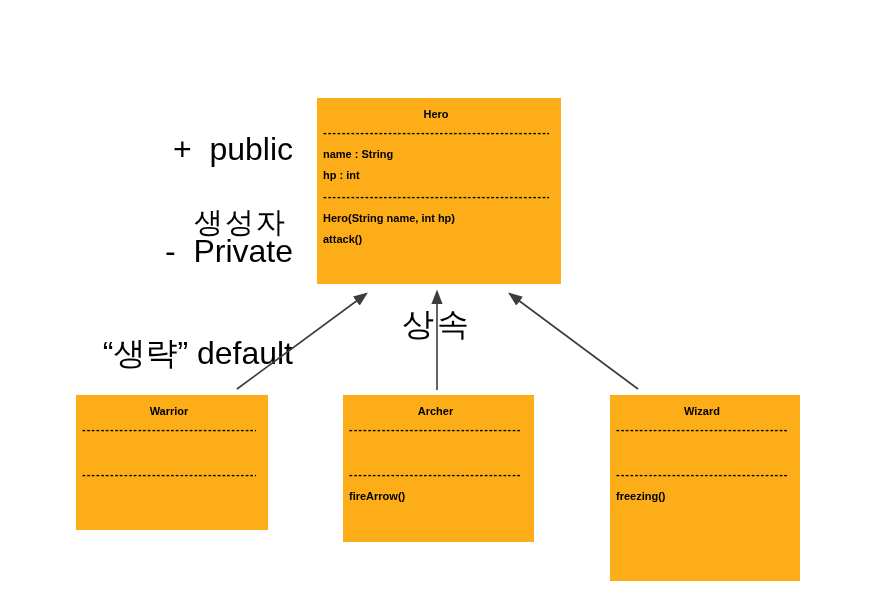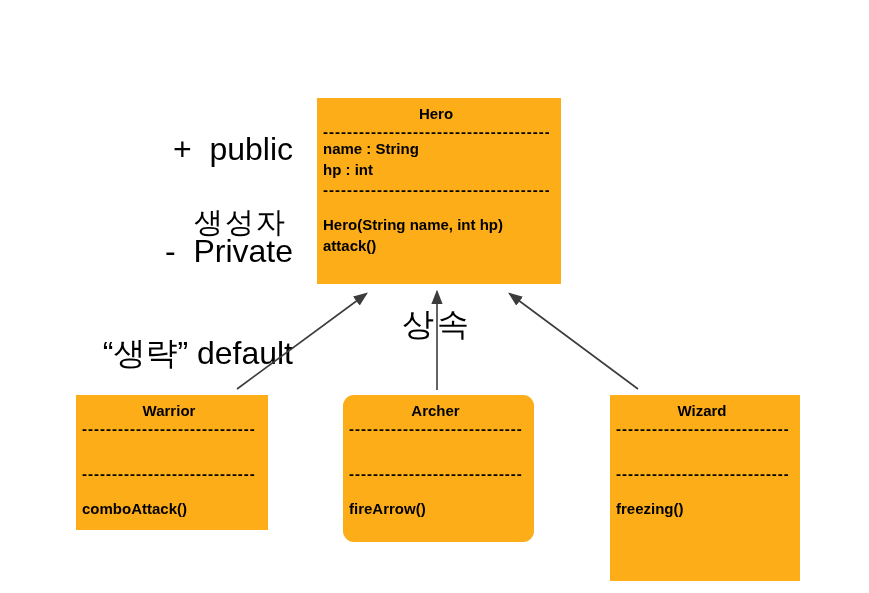--- a/index.html
+++ b/index.html
@@ -10,39 +10,39 @@
     font-family: "Liberation Sans", sans-serif;
     color: #000;
   }
   .canvas { position: absolute; inset: 0; }
 
   
   .uml-box {
     position: absolute;
     background: var(--box-fill, #FCAD17);
     font-weight: bold;
-    font-size: 15px;
+    font-size: 11px;
     padding: 6px 12px 0 6px;
     overflow: hidden;
   }
   .uml-title { text-align: center; line-height: 20px; }
   .dashes {
     white-space: nowrap; overflow: hidden;
     line-height: 12px; margin-top: 2px;
     letter-spacing: 1px; font-weight: bold;
   }
   .dashes.second { margin-top: 4px; }
-  .attr-section { margin-top: 0; }
+  .attr-section { margin-top: 6px; }
   .attr-spacer { height: 29px; }
   .uml-line { line-height: 21px; white-space: nowrap; }
-  .method-section { margin-top: 18px; }
+  .method-section { margin-top: 6px; }
 
   #box-hero    { left: 317px; top:  98px; width: 244px; height: 186px; }
   #box-warrior { left:  76px; top: 395px; width: 192px; height: 135px; }
-  #box-archer  { left: 343px; top: 395px; width: 191px; height: 147px; border-radius: 11px; }
+  #box-archer  { left: 343px; top: 395px; width: 191px; height: 147px; }
   #box-wizard  { left: 610px; top: 395px; width: 190px; height: 186px; }
 
   
   .legend {
     position: absolute; left: 50px; top: 64px; width: 243px;
     text-align: right;
     font-size: 32px; line-height: 34px;
     font-weight: 300;
     white-space: pre;
   }
@@ -99,23 +99,20 @@
       <div class="uml-line">Hero(String name, int hp)</div>
       <div class="uml-line">attack()</div>
     </div>
   </div>
 
   <div class="uml-box" id="box-warrior">
     <div class="uml-title">Warrior</div>
     <div class="dashes">------------------------------------------------------------</div>
     <div class="attr-spacer"></div>
     <div class="dashes second">------------------------------------------------------------</div>
-    <div class="method-section">
-      <div class="uml-line">comboAttack()</div>
-    </div>
   </div>
 
   <div class="uml-box" id="box-archer">
     <div class="uml-title">Archer</div>
     <div class="dashes">------------------------------------------------------------</div>
     <div class="attr-spacer"></div>
     <div class="dashes second">------------------------------------------------------------</div>
     <div class="method-section">
       <div class="uml-line">fireArrow()</div>
     </div>

